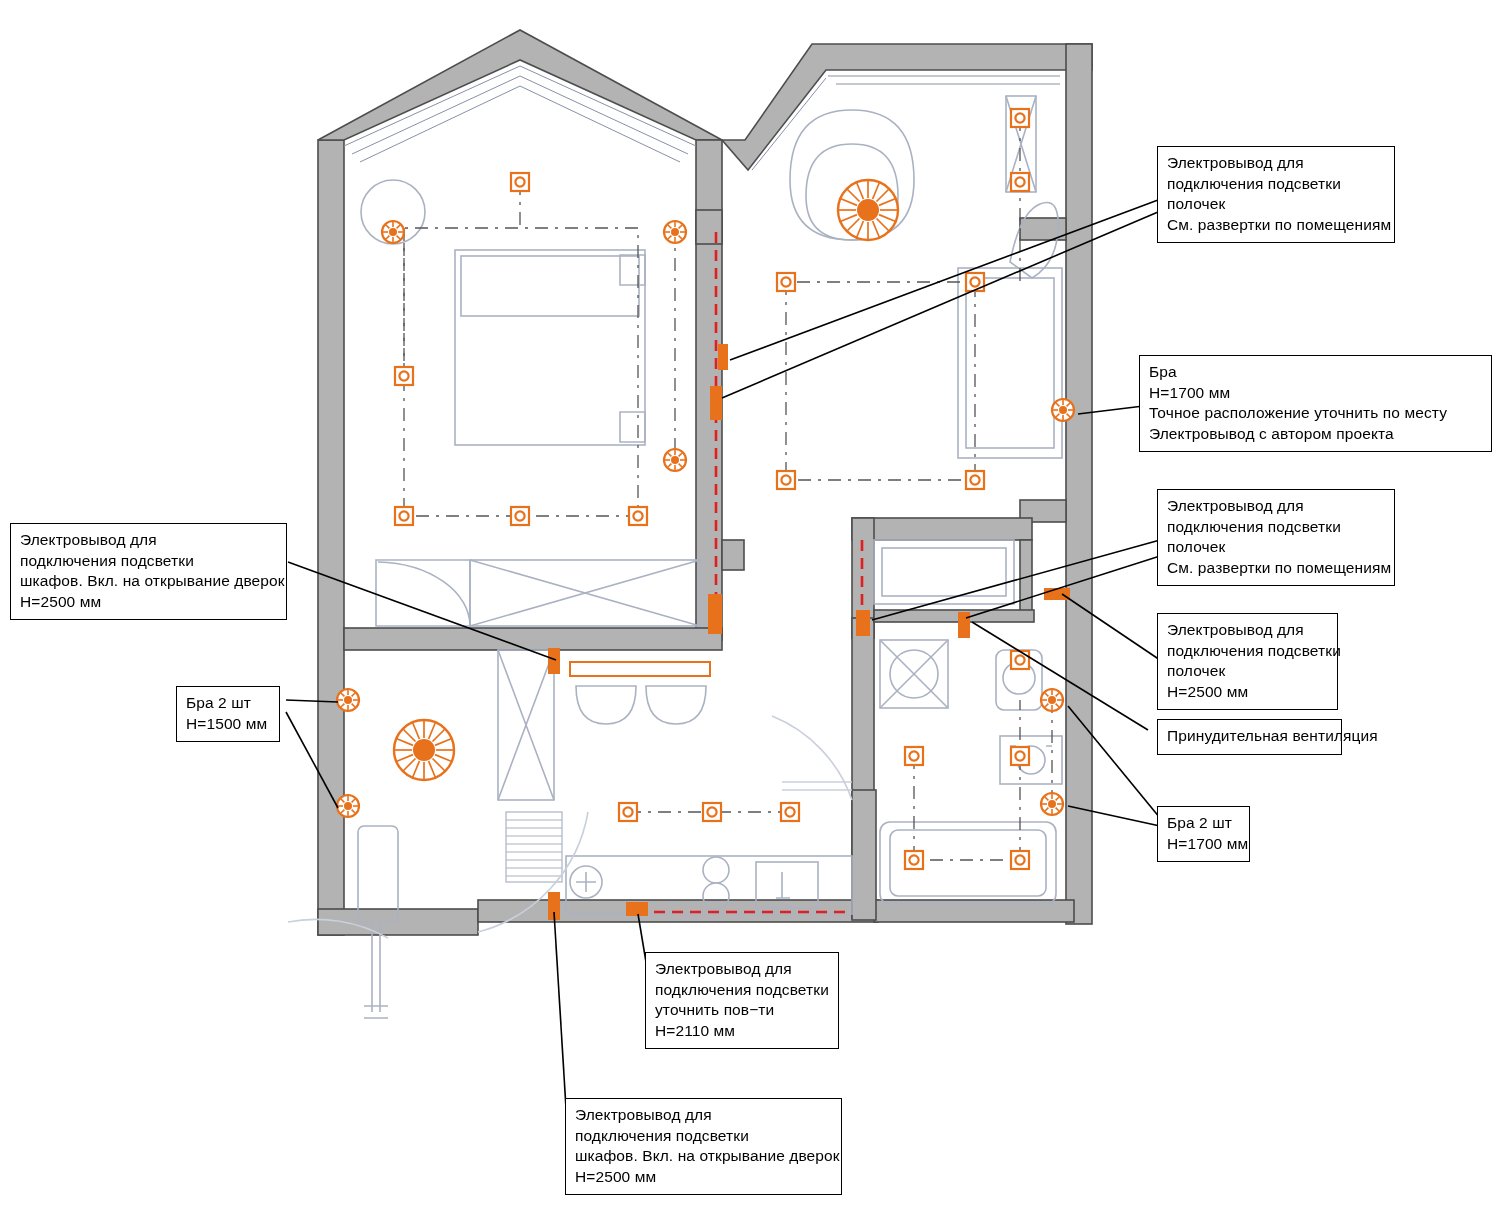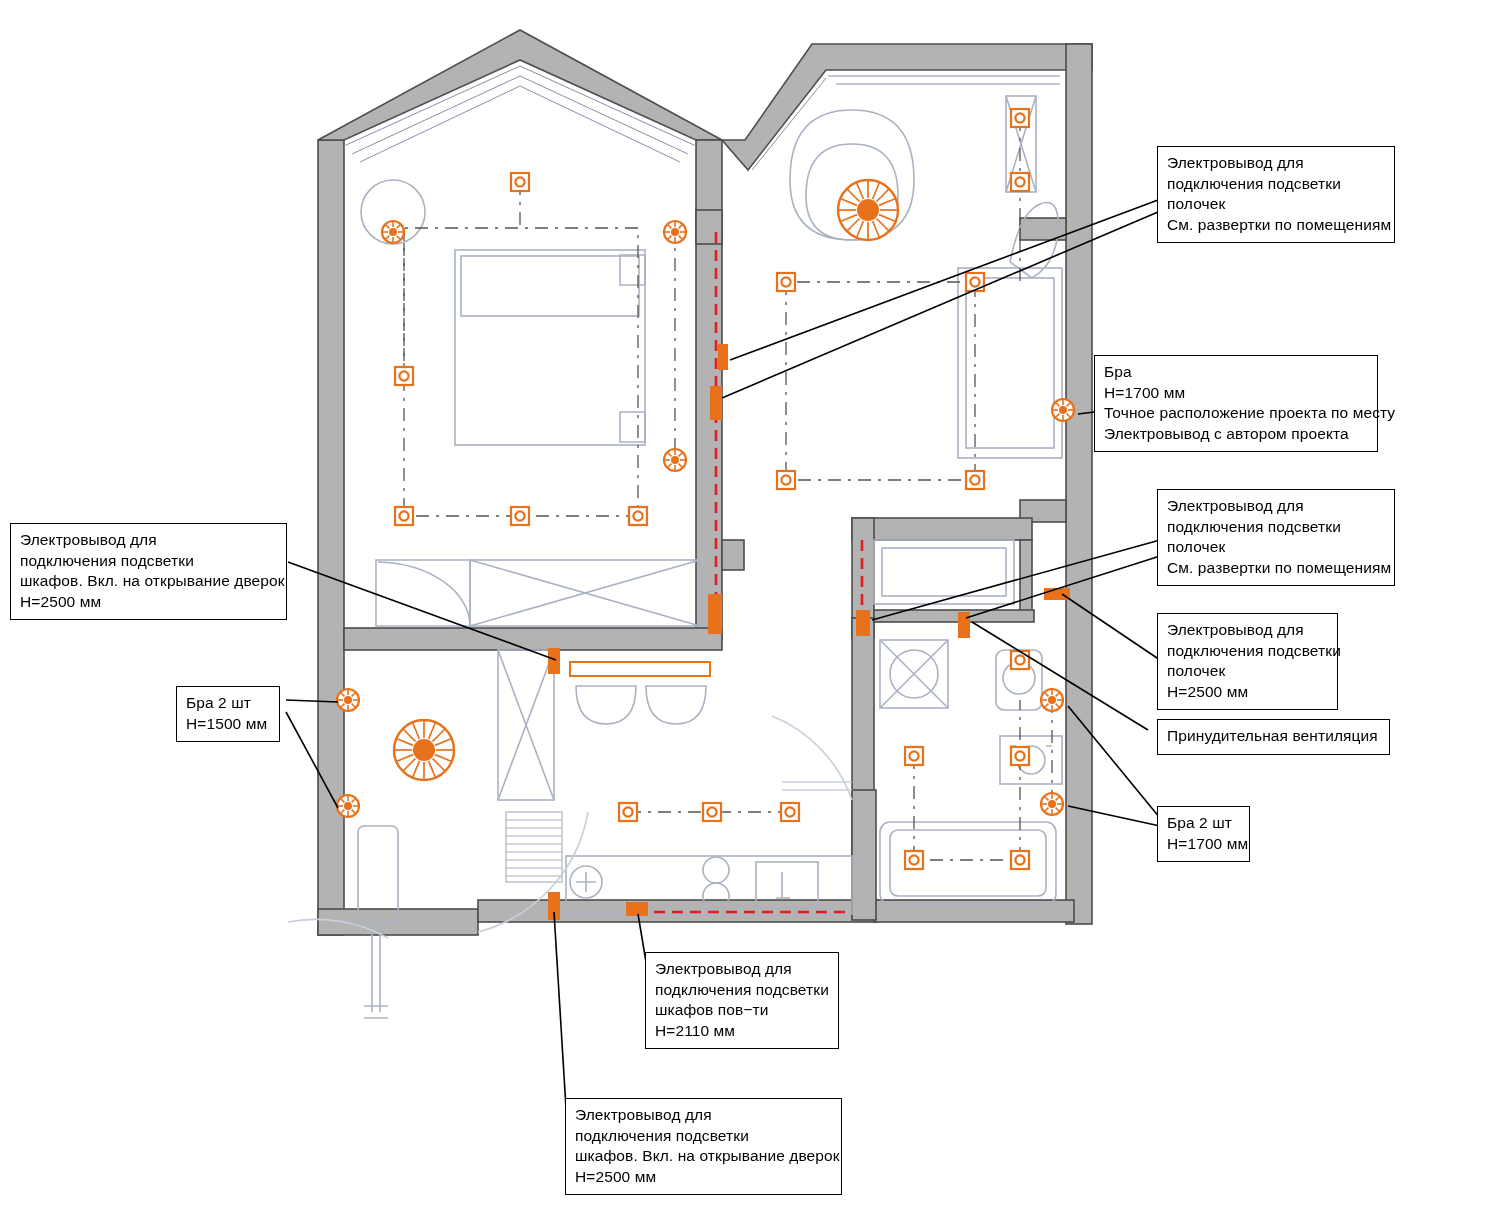--- a/index.html
+++ b/index.html
@@ -269,42 +269,42 @@
   </g>
 </svg>
 
 <div class="callout" style="left:1157px;top:146px;width:238px;">
   <span class="ln">Электровывод для</span>
   <span class="ln">подключения подсветки</span>
   <span class="ln">полочек</span>
   <span class="ln">См. развертки по помещениям</span>
 </div>
 
-<div class="callout" style="left:1094px;top:355px;width:284px;">
+<div class="callout" style="left:1139px;top:355px;width:353px;">
   <span class="ln">Бра</span>
   <span class="ln">H=1700 мм</span>
-  <span class="ln">Точное расположение проекта по месту</span>
+  <span class="ln">Точное расположение уточнить по месту</span>
   <span class="ln">Электровывод с автором проекта</span>
 </div>
 
 <div class="callout" style="left:1157px;top:489px;width:238px;">
   <span class="ln">Электровывод для</span>
   <span class="ln">подключения подсветки</span>
   <span class="ln">полочек</span>
   <span class="ln">См. развертки по помещениям</span>
 </div>
 
 <div class="callout" style="left:1157px;top:613px;width:181px;">
   <span class="ln">Электровывод для</span>
   <span class="ln">подключения подсветки</span>
   <span class="ln">полочек</span>
   <span class="ln">H=2500 мм</span>
 </div>
 
-<div class="callout" style="left:1157px;top:719px;width:233px;">
+<div class="callout" style="left:1157px;top:719px;width:185px;text-align:right;">
   <span class="ln">Принудительная вентиляция</span>
 </div>
 
 <div class="callout" style="left:1157px;top:806px;width:93px;">
   <span class="ln">Бра 2 шт</span>
   <span class="ln">H=1700 мм</span>
 </div>
 
 <div class="callout" style="left:10px;top:523px;width:277px;">
   <span class="ln">Электровывод для</span>
@@ -314,21 +314,21 @@
 </div>
 
 <div class="callout" style="left:176px;top:686px;width:104px;">
   <span class="ln">Бра 2 шт</span>
   <span class="ln">H=1500 мм</span>
 </div>
 
 <div class="callout" style="left:645px;top:952px;width:194px;">
   <span class="ln">Электровывод для</span>
   <span class="ln">подключения подсветки</span>
-  <span class="ln">шкафов пов−ти</span>
+  <span class="ln">уточнить пов−ти</span>
   <span class="ln">H=2110 мм</span>
 </div>
 
 <div class="callout" style="left:565px;top:1098px;width:277px;">
   <span class="ln">Электровывод для</span>
   <span class="ln">подключения подсветки</span>
   <span class="ln">шкафов. Вкл. на открывание дверок</span>
   <span class="ln">H=2500 мм</span>
 </div>
 

